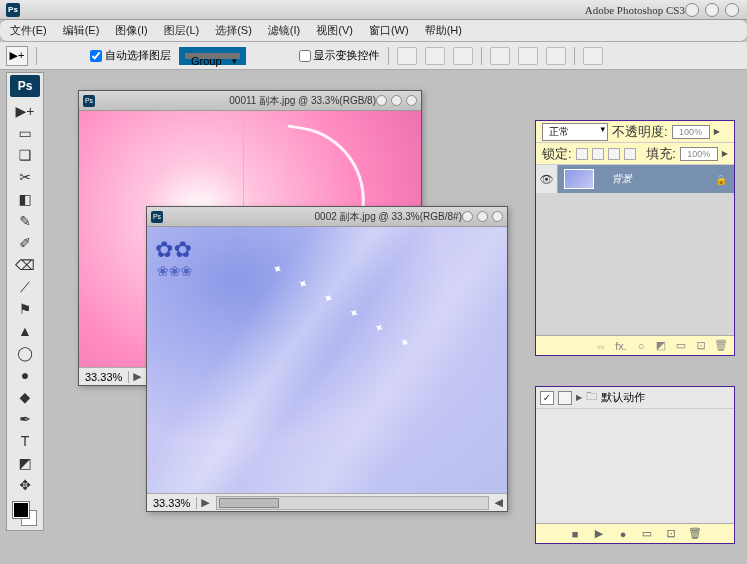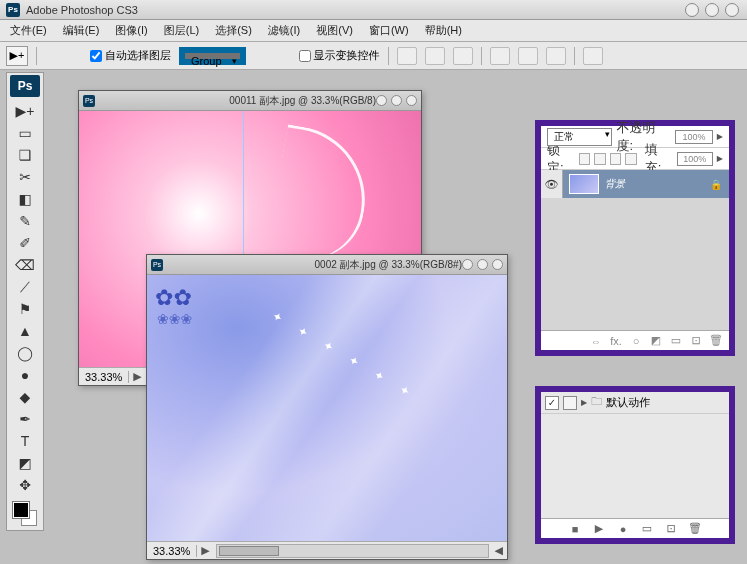--- a/index.html
+++ b/index.html
@@ -1,26 +1,26 @@
 <!DOCTYPE html>
 <html><head>
 <meta charset="utf-8">
 <style>
 * { margin: 0; padding: 0; box-sizing: border-box; font-family: "Microsoft YaHei", Arial, sans-serif; font-size: 11px; }
 body { width: 747px; height: 564px; background: #c0c0c0; overflow: hidden; position: relative; }
 
 
 .titlebar { height: 20px; background: linear-gradient(#e8e8e8, #d0d0d0); display: flex; align-items: center; border-bottom: 1px solid #999; }
 .titlebar .ps-badge { width: 14px; height: 14px; background: #0a3c5e; color: #fff; font-size: 8px; font-weight: bold; display: flex; align-items: center; justify-content: center; margin: 0 6px; border-radius: 2px; }
-.titlebar .title { flex: 1; text-align: left; color: #333; }
+.titlebar .title { flex: 1; text-align: right; color: #333; font-family: Liberation Serif, serif; }
 .titlebar .win-controls { display: flex; gap: 6px; margin-right: 8px; }
 .titlebar .win-controls .circ { width: 14px; height: 14px; border: 1px solid #888; border-radius: 50%; background: #eee; cursor: pointer; }
 
 
-.menubar { height: 22px; background: #e8e8e8; display: flex; align-items: center; padding: 0 4px; gap: 4px; border-bottom: 1px solid #aaa; }
+.menubar { height: 22px; background: #e8e8e8; display: flex; align-items: center; padding: 0 4px; gap: 4px; border-bottom: 1px solid #aaa; border-radius: 7px; }
 .menubar span { padding: 2px 6px; color: #222; cursor: pointer; }
 
 
 .optionsbar { height: 28px; background: #e8e8e8; display: flex; align-items: center; padding: 0 6px; gap: 8px; border-bottom: 1px solid #aaa; }
 .tool-ind { width: 22px; height: 20px; border: 1px solid #999; background: #f4f4f4; display: flex; align-items: center; justify-content: center; }
 .cb { display: flex; align-items: center; gap: 3px; padding-left: 45px; }
 .cb input { width: 12px; height: 12px; }
 .select { border: 6px solid #0369a1; background: #737373; padding: 1px 18px 1px 6px; position: relative; height: 18px; line-height: 14px; }
 .select::after { content: "▾"; position: absolute; right: 3px; top: 1px; font-size: 9px; }
 .opt-sep { width: 1px; height: 18px; background: #aaa; }
@@ -56,34 +56,34 @@
 .pink-bg::before { content:""; position:absolute; left:48%; top:0; bottom:0; width:1px; background:#9cf; }
 .pink-bg .curve { position:absolute; right:16%; top:8%; width:90px; height:130px; border:3px solid rgba(255,255,255,.9); border-left:none; border-bottom:none; border-radius: 0 80px 60px 0; transform: rotate(10deg); }
 .blue-bg { width:100%; height:100%; background: radial-gradient(ellipse at 25% 20%, #8a9ae8 0%, #a8b0ef 25%, #c8c8f5 55%, #b8c0f0 100%); position: relative; }
 .blue-bg .sweep { position:absolute; inset:0; background: linear-gradient(125deg, transparent 30%, rgba(255,255,255,.35) 42%, transparent 50%, rgba(255,255,255,.25) 65%, transparent 75%); }
 .blue-bg .flowers { position:absolute; left:8px; top:6px; width:80px; height:70px; }
 .blue-bg .flowers::before { content:"✿✿"; color:#3a4db6; font-size:22px; position:absolute; left:0; top:4px; }
 .blue-bg .flowers::after { content:"❀❀❀"; color:#5566c8; font-size:14px; position:absolute; left:2px; top:30px; }
 .blue-bg .stars { position:absolute; left:32%; top:28%; color:#fff; font-size:12px; letter-spacing:8px; transform: rotate(30deg); }
 
 
-.panel { position: absolute; background: #ffffff; border: 6px solid #4c1d95; }
+.panel { position: absolute; background: #fef9c3; border: 1px solid #4c1d95; }
 .layers-panel { right: 12px; top: 50px; width: 200px; height: 236px; display: flex; flex-direction: column; }
 .lp-row { display: flex; align-items: center; padding: 3px 6px; gap: 4px; border-bottom: 1px solid #ccc; height: 22px; }
 .lp-row .sel { border:1px solid #888; background:#fff; padding:1px 14px 1px 6px; position:relative; font-size:10px; }
 .lp-row .sel::after { content:"▾"; position:absolute; right:2px; top:0; font-size:9px; }
 .lp-row .lbl { color:#333; font-size:13px; }
 .lp-row .nbox { width:38px; height:14px; border:1px solid #888; background:#fff; font-size:9px; text-align:center; line-height:12px; color:#888; }
 .lp-row .arrow-r { font-size:8px; color:#555; }
 .lp-row .lock-ico { width:12px; height:12px; border:1px solid #aaa; background:#f4f4f4; }
 .layer-list { flex:1; background:#d5d5d5; overflow:auto; }
 .layer-item { display:flex; align-items:center; height:28px; background:#7790b0; color:#fff; }
 .layer-item .eye { width:22px; height:100%; background:#e8e8e8; color:#333; display:flex; align-items:center; justify-content:center; border-right:1px solid #aaa; }
 .layer-item .thumb { width:30px; height:20px; margin:0 6px; background: linear-gradient(135deg,#8a9ae8,#c8c8f5); border:1px solid #fff; }
-.layer-item .lname { flex:1; font-style: italic; font-size:10px; }
+.layer-item .lname { flex:1; font-style: italic; font-size:10px;margin-left:12px; }
 .layer-item .lock { margin-right:6px; font-size:10px; }
 .panel-footer { height:20px; border-top:1px solid #aaa; display:flex; align-items:center; justify-content:flex-end; gap:6px; padding:0 6px; color:#888; font-size:10px; }
 .panel-footer .ico { width:14px; height:14px; display:flex; align-items:center; justify-content:center; cursor:pointer; }
 
 .actions-panel { right: 12px; top: 316px; width: 200px; height: 158px; display: flex; flex-direction:column; }
 .act-row { display:flex; align-items:center; height:22px; background:#e8e8e8; border-bottom:1px solid #ccc; padding:0 4px; gap:4px; }
 .act-row .chk { width:14px; height:14px; border:1px solid #888; background:#fff; display:flex; align-items:center; justify-content:center; font-size:10px; color:#333; }
 .act-row .box { width:14px; height:14px; border:1px solid #888; background:#f4f4f4; }
 .act-row .tri { font-size:8px; color:#555; }
 .act-row .fold { font-size:11px; color:#666; }
@@ -183,21 +183,21 @@
       <div class="pink-bg">
         <div class="curve"></div>
       </div>
     </div>
     <div class="doc-status">
       <div class="zoom">33.33%</div>
       <div class="arrow">▶</div>
     </div>
   </div>
 
-  <div class="doc" style="left:146px; top:136px; width:362px; height:306px;margin-top:48px;">
+  <div class="doc" style="left:146px; top:136px; width:362px; height:306px;">
     <div class="doc-title">
       <div class="ps-badge">Ps</div>
       <div class="name">0002 副本.jpg @ 33.3%(RGB/8#)</div>
       <div class="win-controls">
         <div class="circ"></div>
         <div class="circ"></div>
         <div class="circ"></div>
       </div>
     </div>
     <div class="doc-canvas">

